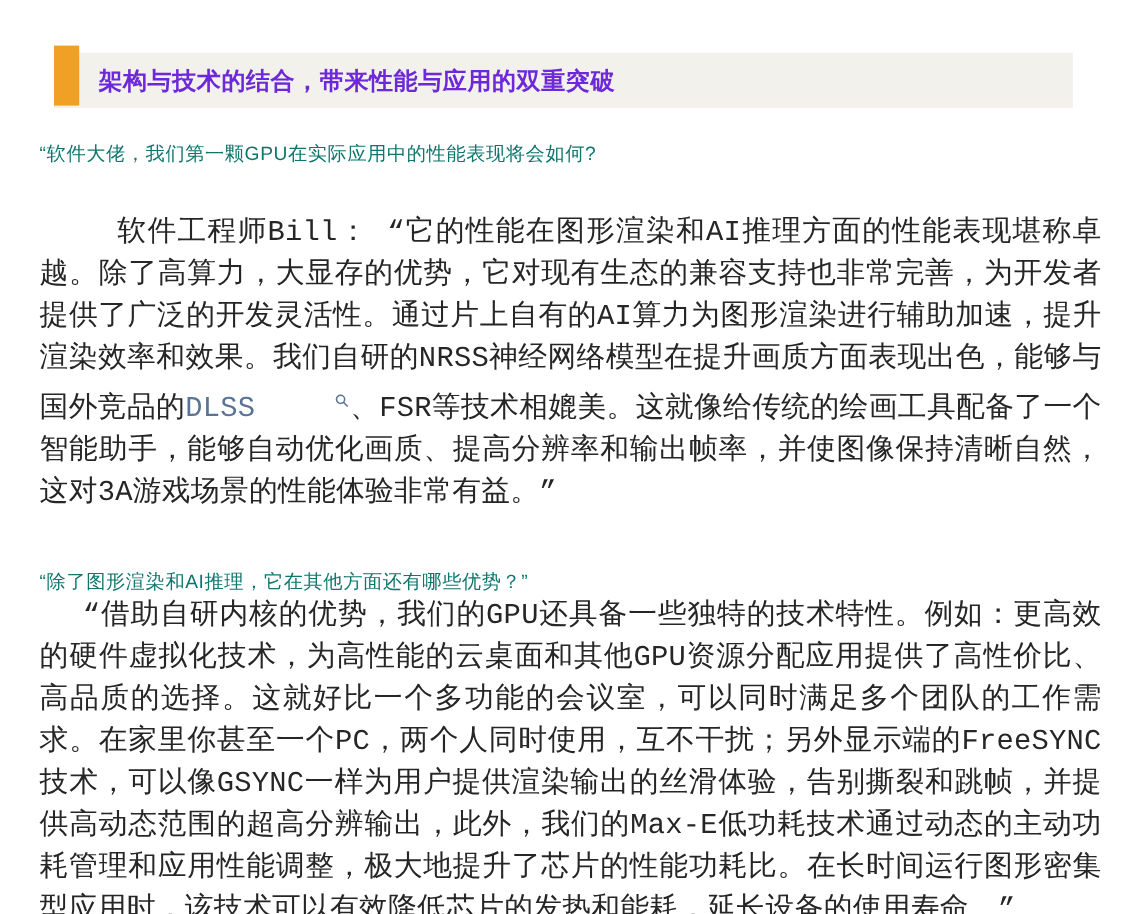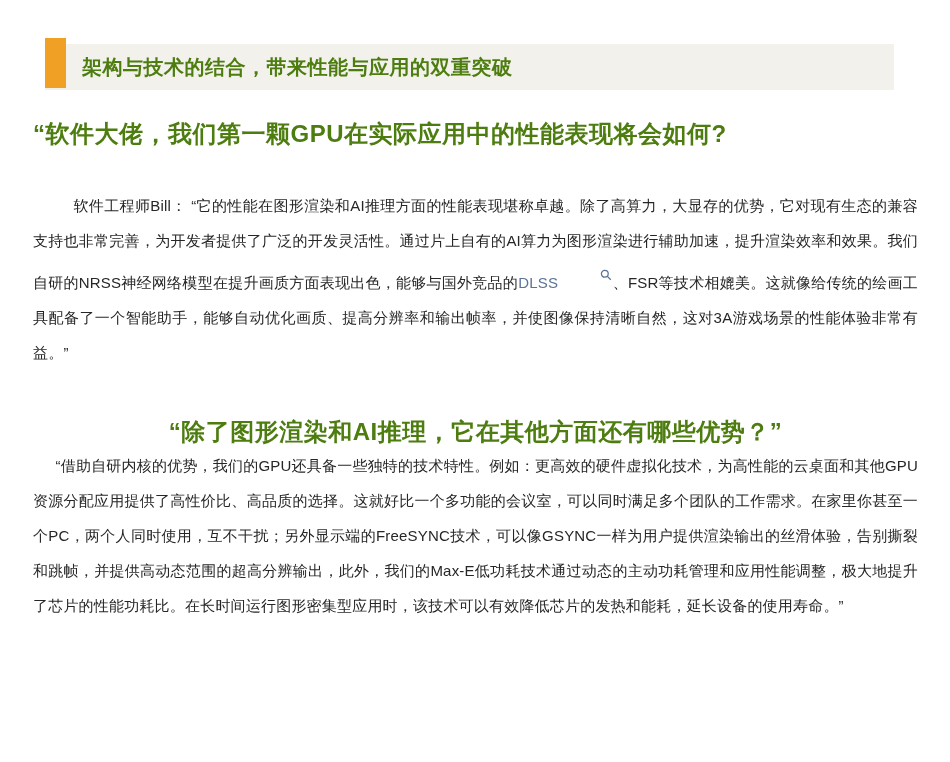--- a/index.html
+++ b/index.html
@@ -22,43 +22,44 @@
     width: 21px; height: 50px;
     background: #F0A125;
   }
   .header-title {
     position: absolute;
     left: 37px; top: 0;
     height: 46px;
     display: flex; align-items: center;
     font-size: 20px;
     font-weight: bold;
-    color: #4d7c0f;
+    color: #6d28d9;
     letter-spacing: 0.5px;
     white-space: nowrap;
   }
   .content {
     position: absolute;
     left: 33px; top: 118px;
     width: 885px;
   }
   .question {
-    font-size: 24px;
-    font-weight: bold;
-    color: #4d7c0f;
+    font-size: 16px;
+    font-weight: normal;
+    color: #0f766e;
     letter-spacing: 0.5px;
   }
   .question.q1 { margin-top: 0; }
-  .question.q2 { margin-top: 46px; text-align: center; }
+  .question.q2 { margin-top: 46px; }
   .para {
-    font-size: 15px;
+    font-size: 24px;
     line-height: 35px;
     color: #262626;
     text-align: justify;
     letter-spacing: 0.2px;
+    font-family: Liberation Mono, monospace;
   }
   .para.p1 { margin-top: 38px; text-indent: 2.7em; }
   .para.p2 { text-indent: 1.5em; }
   .dlss-link {
     color: #5B7495;
     cursor: pointer;
     white-space: nowrap;
   }
   .search-icon {
     display: inline-block;

